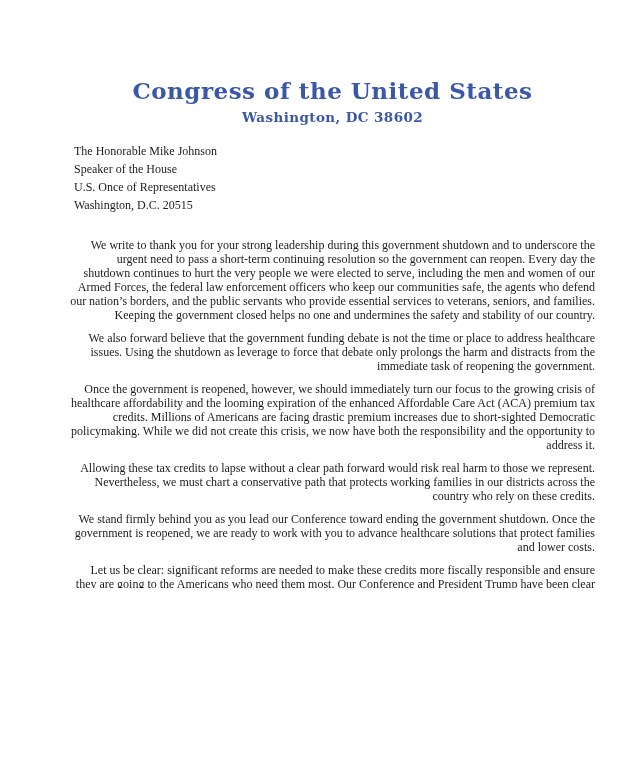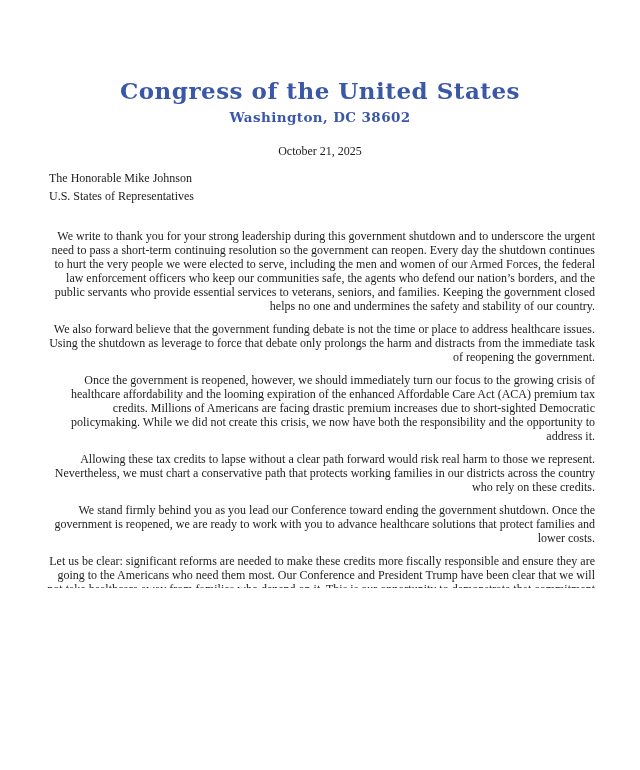--- a/index.html
+++ b/index.html
@@ -3,21 +3,21 @@
 <meta charset="utf-8">
 <style>
   html, body { margin: 0; padding: 0; background: #ffffff; }
   .page {
     position: relative;
     width: 640px;
     height: 588px;
     margin: 0 auto;
     background: #ffffff;
     box-sizing: border-box;
-    padding: 78px 45px 0 45px;
+    padding: 78px 45px 0 70px;
     font-family: "Liberation Serif", "DejaVu Serif", serif;
     color: var(--text, #1c1c1c);
     overflow: hidden;
   }
   .letterhead { text-align: center; }
   .letterhead-title {
     font-family: "DejaVu Serif", "Liberation Serif", serif;
     font-weight: 700;
     font-size: 23px;
     line-height: 26px;
@@ -67,25 +67,26 @@
 </head>
 <body>
 
 <div class="page">
 
   <div class="letterhead">
     <div class="letterhead-title">Congress of the United States</div>
     <div class="letterhead-subtitle">Washington, DC 38602</div>
   </div>
 
-  <div class="date-line">October 21, 2025</div>
 
   <div class="recipient">
     <div>The Honorable Mike Johnson</div>
-    <div>U.S. States of Representatives</div>
+    <div>Speaker of the House</div>
+    <div>U.S. Once of Representatives</div>
+    <div>Washington, D.C. 20515</div>
   </div>
 
 
   <div class="body-text">
     <p>We write to thank you for your strong leadership during this government shutdown and to underscore the urgent need to pass a short-term continuing resolution so the government can reopen. Every day the shutdown continues to hurt the very people we were elected to serve, including the men and women of our Armed Forces, the federal law enforcement officers who keep our communities safe, the agents who defend our nation’s borders, and the public servants who provide essential services to veterans, seniors, and families. Keeping the government closed helps no one and undermines the safety and stability of our country.</p>
     <p>We also forward believe that the government funding debate is not the time or place to address healthcare issues. Using the shutdown as leverage to force that debate only prolongs the harm and distracts from the immediate task of reopening the government.</p>
     <p>Once the government is reopened, however, we should immediately turn our focus to the growing crisis of healthcare affordability and the looming expiration of the enhanced Affordable Care Act (ACA) premium tax credits. Millions of Americans are facing drastic premium increases due to short-sighted Democratic policymaking. While we did not create this crisis, we now have both the responsibility and the opportunity to address it.</p>
     <p>Allowing these tax credits to lapse without a clear path forward would risk real harm to those we represent. Nevertheless, we must chart a conservative path that protects working families in our districts across the country who rely on these credits.</p>
     <p>We stand firmly behind you as you lead our Conference toward ending the government shutdown. Once the government is reopened, we are ready to work with you to advance healthcare solutions that protect families and lower costs.</p>
     <p>Let us be clear: significant reforms are needed to make these credits more fiscally responsible and ensure they are going to the Americans who need them most. Our Conference and President Trump have been clear that we will not take healthcare away from families who depend on it. This is our opportunity to demonstrate that commitment through action.</p>

